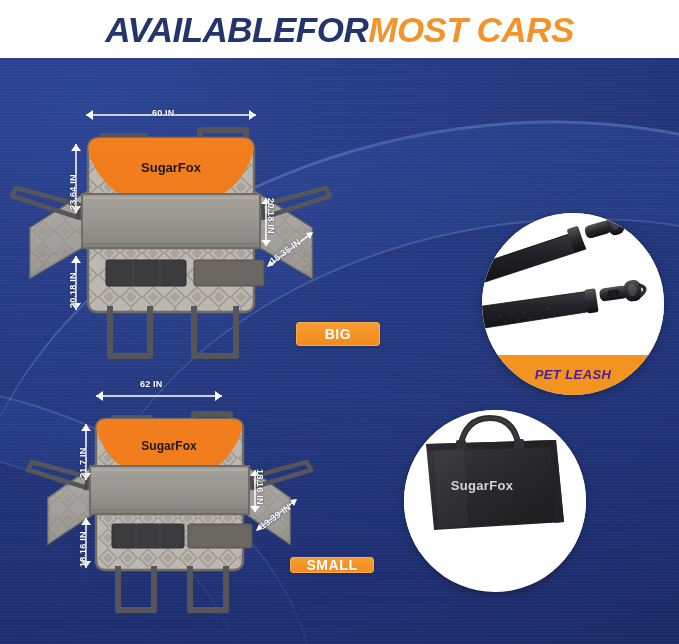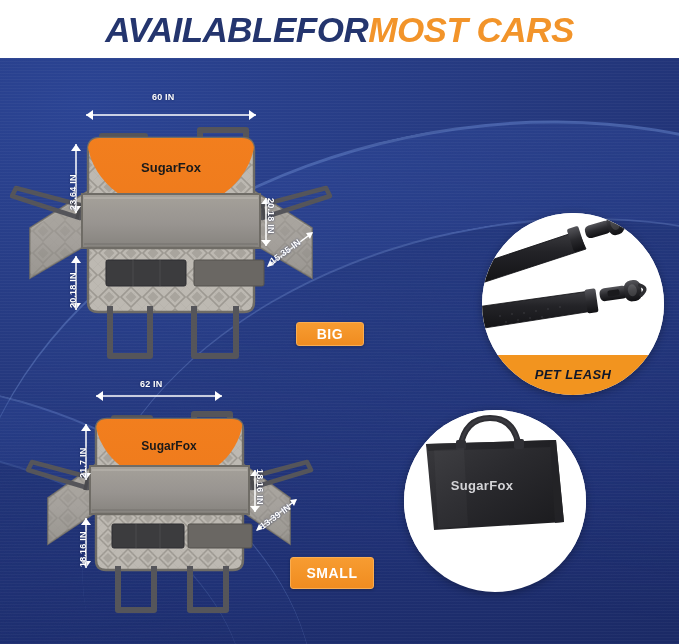--- a/index.html
+++ b/index.html
@@ -134,21 +134,21 @@
     background: #ffffff;
     overflow: hidden;
   }
   .inset-band {
     position: absolute; left: 0; right: 0; bottom: 0;
     height: 22%;
     background: #f2941f;
     display: flex; align-items: center; justify-content: center;
   }
   .inset-band span {
-    color: #0f172a;
+    color: #4c1d95;
     font-style: italic;
     font-weight: bold;
     font-size: 13px;
     letter-spacing: 0.4px;
     white-space: nowrap;
   }
 </style>
 </head>
 <body>
 
@@ -264,28 +264,28 @@
           <polyline points="251,152 256,158 261,152" fill="#fff" stroke="none"></polyline>
         </g>
 
         <g stroke="#ffffff" stroke-width="1.5" fill="none">
           <line x1="258" y1="178" x2="302" y2="145"></line>
           <polyline points="264,177 257,179 260,172" fill="#fff" stroke="none"></polyline>
           <polyline points="296,145 303,144 300,151" fill="#fff" stroke="none"></polyline>
         </g>
       </svg>
 
-      <div class="dim" style="left:142px; top:4px;">60 IN</div>
+      <div class="dim" style="left:142px; top:20px;">60 IN</div>
       <div class="dim vert" style="left:58px; top:122px;">23.64 IN</div>
       <div class="dim vert" style="left:58px; top:220px;">20.18 IN</div>
       <div class="dim vert-r" style="left:266px; top:110px;">20.18 IN</div>
       <div class="dim" style="left:258px; top:170px; transform:rotate(-36deg); transform-origin:left top;">15.35 IN</div>
     </div>
 
-    <div class="size-badge" style="left:296px; top:264px; width:68px; height:24px;">
+    <div class="size-badge" style="left:296px; top:264px; width:84px; height:24px;">
       <span>BIG</span>
     </div>
 
     <div class="seat-wrap" style="left:18px; top:310px; width:320px; height:280px;">
 
       <svg class="seat" width="320" height="280" viewBox="0 0 320 280">
         <defs>
           <pattern id="quiltSm" width="20" height="20" patternUnits="userSpaceOnUse">
             <rect width="20" height="20" fill="#bdb9b2"></rect>
             <path d="M10 1 L19 10 L10 19 L1 10 Z" fill="none" stroke="#9d9992" stroke-width="1.5"></path>
@@ -383,21 +383,21 @@
         </g>
       </svg>
 
       <div class="dim" style="left:122px; top:11px;">62 IN</div>
       <div class="dim vert" style="left:60px; top:110px;">21.7 IN</div>
       <div class="dim vert" style="left:60px; top:199px;">18.16 IN</div>
       <div class="dim vert-r" style="left:247px; top:101px;">18.16 IN</div>
       <div class="dim" style="left:240px; top:155px; transform:rotate(-36deg); transform-origin:left top;">13.39 IN</div>
     </div>
 
-    <div class="size-badge" style="left:290px; top:499px; width:84px; height:32px;">
+    <div class="size-badge" style="left:290px; top:499px; width:84px; height:16px;">
       <span>SMALL</span>
     </div>
 
     <div class="inset" style="left:482px; top:155px; width:182px; height:182px;">
       <div class="inset-photo">
         <svg width="182" height="142" viewBox="0 0 182 142">
           <defs>
             <linearGradient id="webbing" x1="0" y1="0" x2="0" y2="1">
               <stop offset="0%" stop-color="#3c3c40"></stop>
               <stop offset="40%" stop-color="#232327"></stop>

